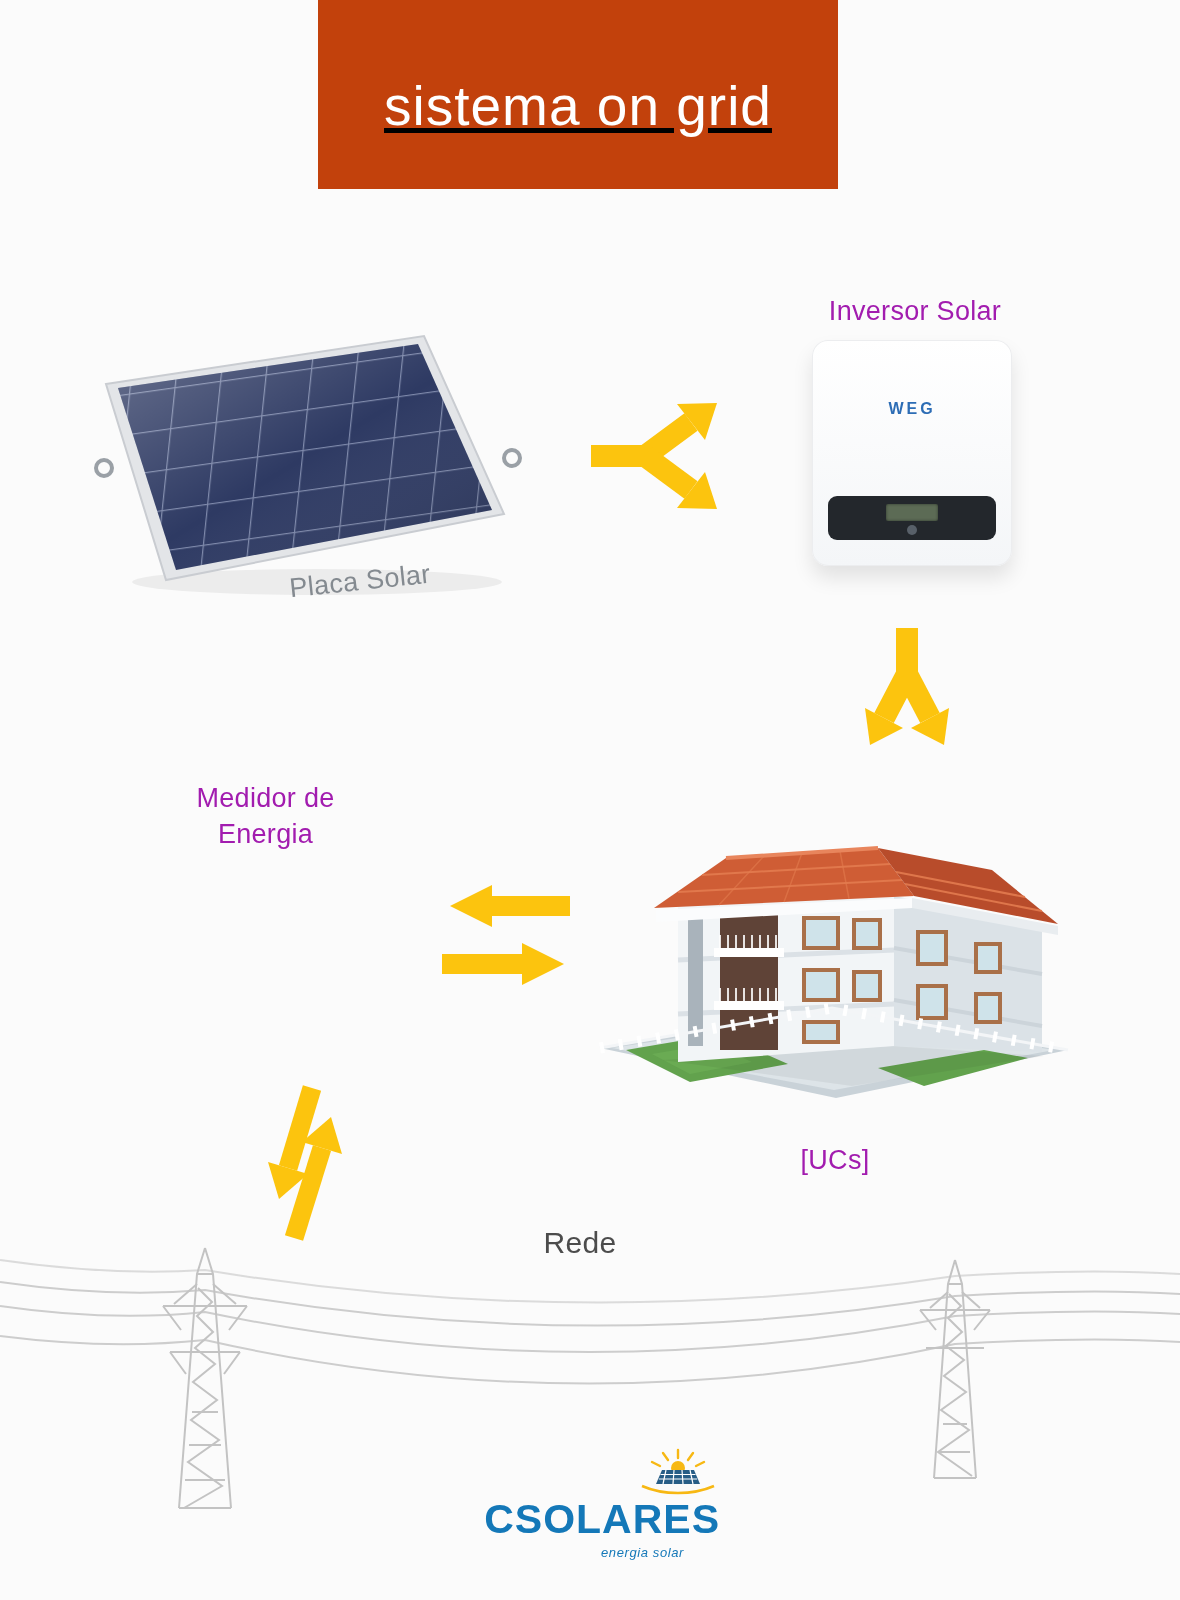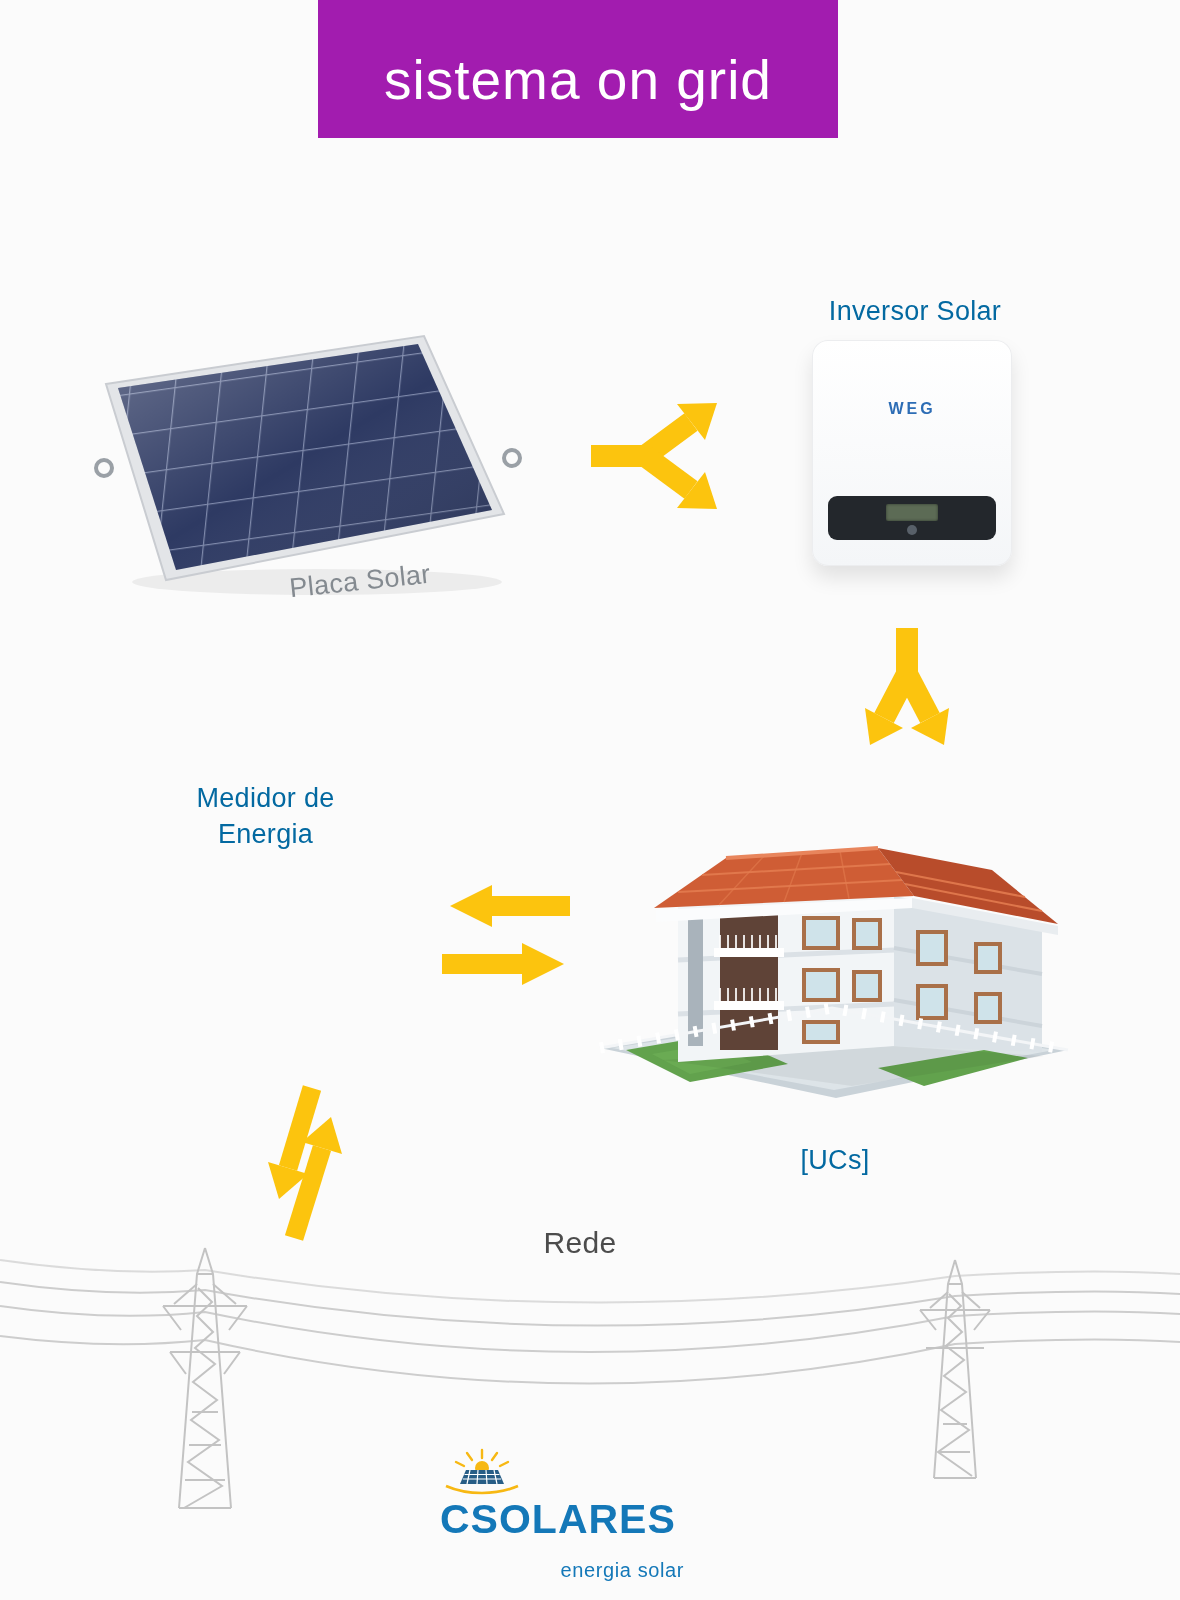--- a/index.html
+++ b/index.html
@@ -1,26 +1,26 @@
 <!DOCTYPE html>
 <html><head>
 <meta charset="utf-8">
 <style>
   html,body{margin:0;padding:0;background:#ffffff;font-family:"Liberation Sans",sans-serif;}
   #canvas{position:relative;width:1180px;height:1600px;margin:0 auto;background:#fbfbfb;
           outline:1px solid #e8e8e8;overflow:hidden;}
 
   
-  #title-banner{position:absolute;left:318px;top:0;width:520px;height:138px;background:#a21caf;
-                display:flex;align-items:center;justify-content:center;z-index:3;}
+  #title-banner{position:absolute;left:318px;top:0;width:520px;height:189px;background:#c2410c;
+                display:flex;align-items:center;justify-content:center;z-index:3;text-decoration:underline;}
   #title-banner h1{margin:0;padding-top:22px;color:#ffffff;font-size:55px;font-weight:300;
                    letter-spacing:1px;}
 
   
-  .label{position:absolute;color:#0369a1;font-size:27px;text-align:center;letter-spacing:.3px;z-index:4;}
+  .label{position:absolute;color:#a21caf;font-size:27px;text-align:center;letter-spacing:.3px;z-index:4;}
   .label.placa{left:245px;top:566px;width:230px;transform:rotate(-6deg);color:#848a90;}
   .label.inversor{left:790px;top:296px;width:250px;}
   .label.medidor{left:138px;top:780px;width:255px;line-height:1.35;}
   .label.consumidora{left:655px;top:1102px;width:360px;line-height:1.45;}
   .label.rede{left:480px;top:1226px;width:200px;font-weight:normal;color:#4c4c4c;font-size:30px;z-index:4;}
 
   
   .panel-svg{position:absolute;left:92px;top:318px;width:430px;height:290px;z-index:2;}
   .arrow{position:absolute;z-index:3;}
   .arrow-fork-right{left:580px;top:392px;width:150px;height:128px;}
@@ -69,24 +69,24 @@
                  border-radius:50%;background:#0d1013;}
   .m-dots{position:absolute;bottom:24px;left:50%;transform:translateX(-50%);display:flex;gap:8px;}
   .m-dots span{width:5px;height:5px;border-radius:50%;background:#c3c8cd;}
 
   
   .house-svg{position:absolute;left:592px;top:798px;width:485px;height:308px;z-index:2;}
   .powerlines-svg{position:absolute;left:0;top:1240px;width:1180px;height:320px;z-index:1;}
 
   
   .brandlogo{position:absolute;left:440px;top:1446px;width:280px;display:flex;flex-direction:column;
-             align-items:flex-start;z-index:4;}
+             align-items:flex-end;z-index:4;}
   .brand-name{color:#1478b8;font-size:41px;font-weight:800;letter-spacing:1px;line-height:1.05;}
-  .brand-tagline{color:#1478b8;font-size:20px;letter-spacing:.6px;align-self:flex-end;
-                 margin-right:36px;margin-top:18px;}
+  .brand-tagline{color:#1478b8;font-size:13px;letter-spacing:.6px;align-self:flex-end;
+                 margin-right:36px;margin-top:4px;font-style:italic;}
 </style>
 </head>
 <body>
 
 <div id="canvas">
 
   <header id="title-banner">
     <h1>sistema on grid</h1>
   </header>
 

